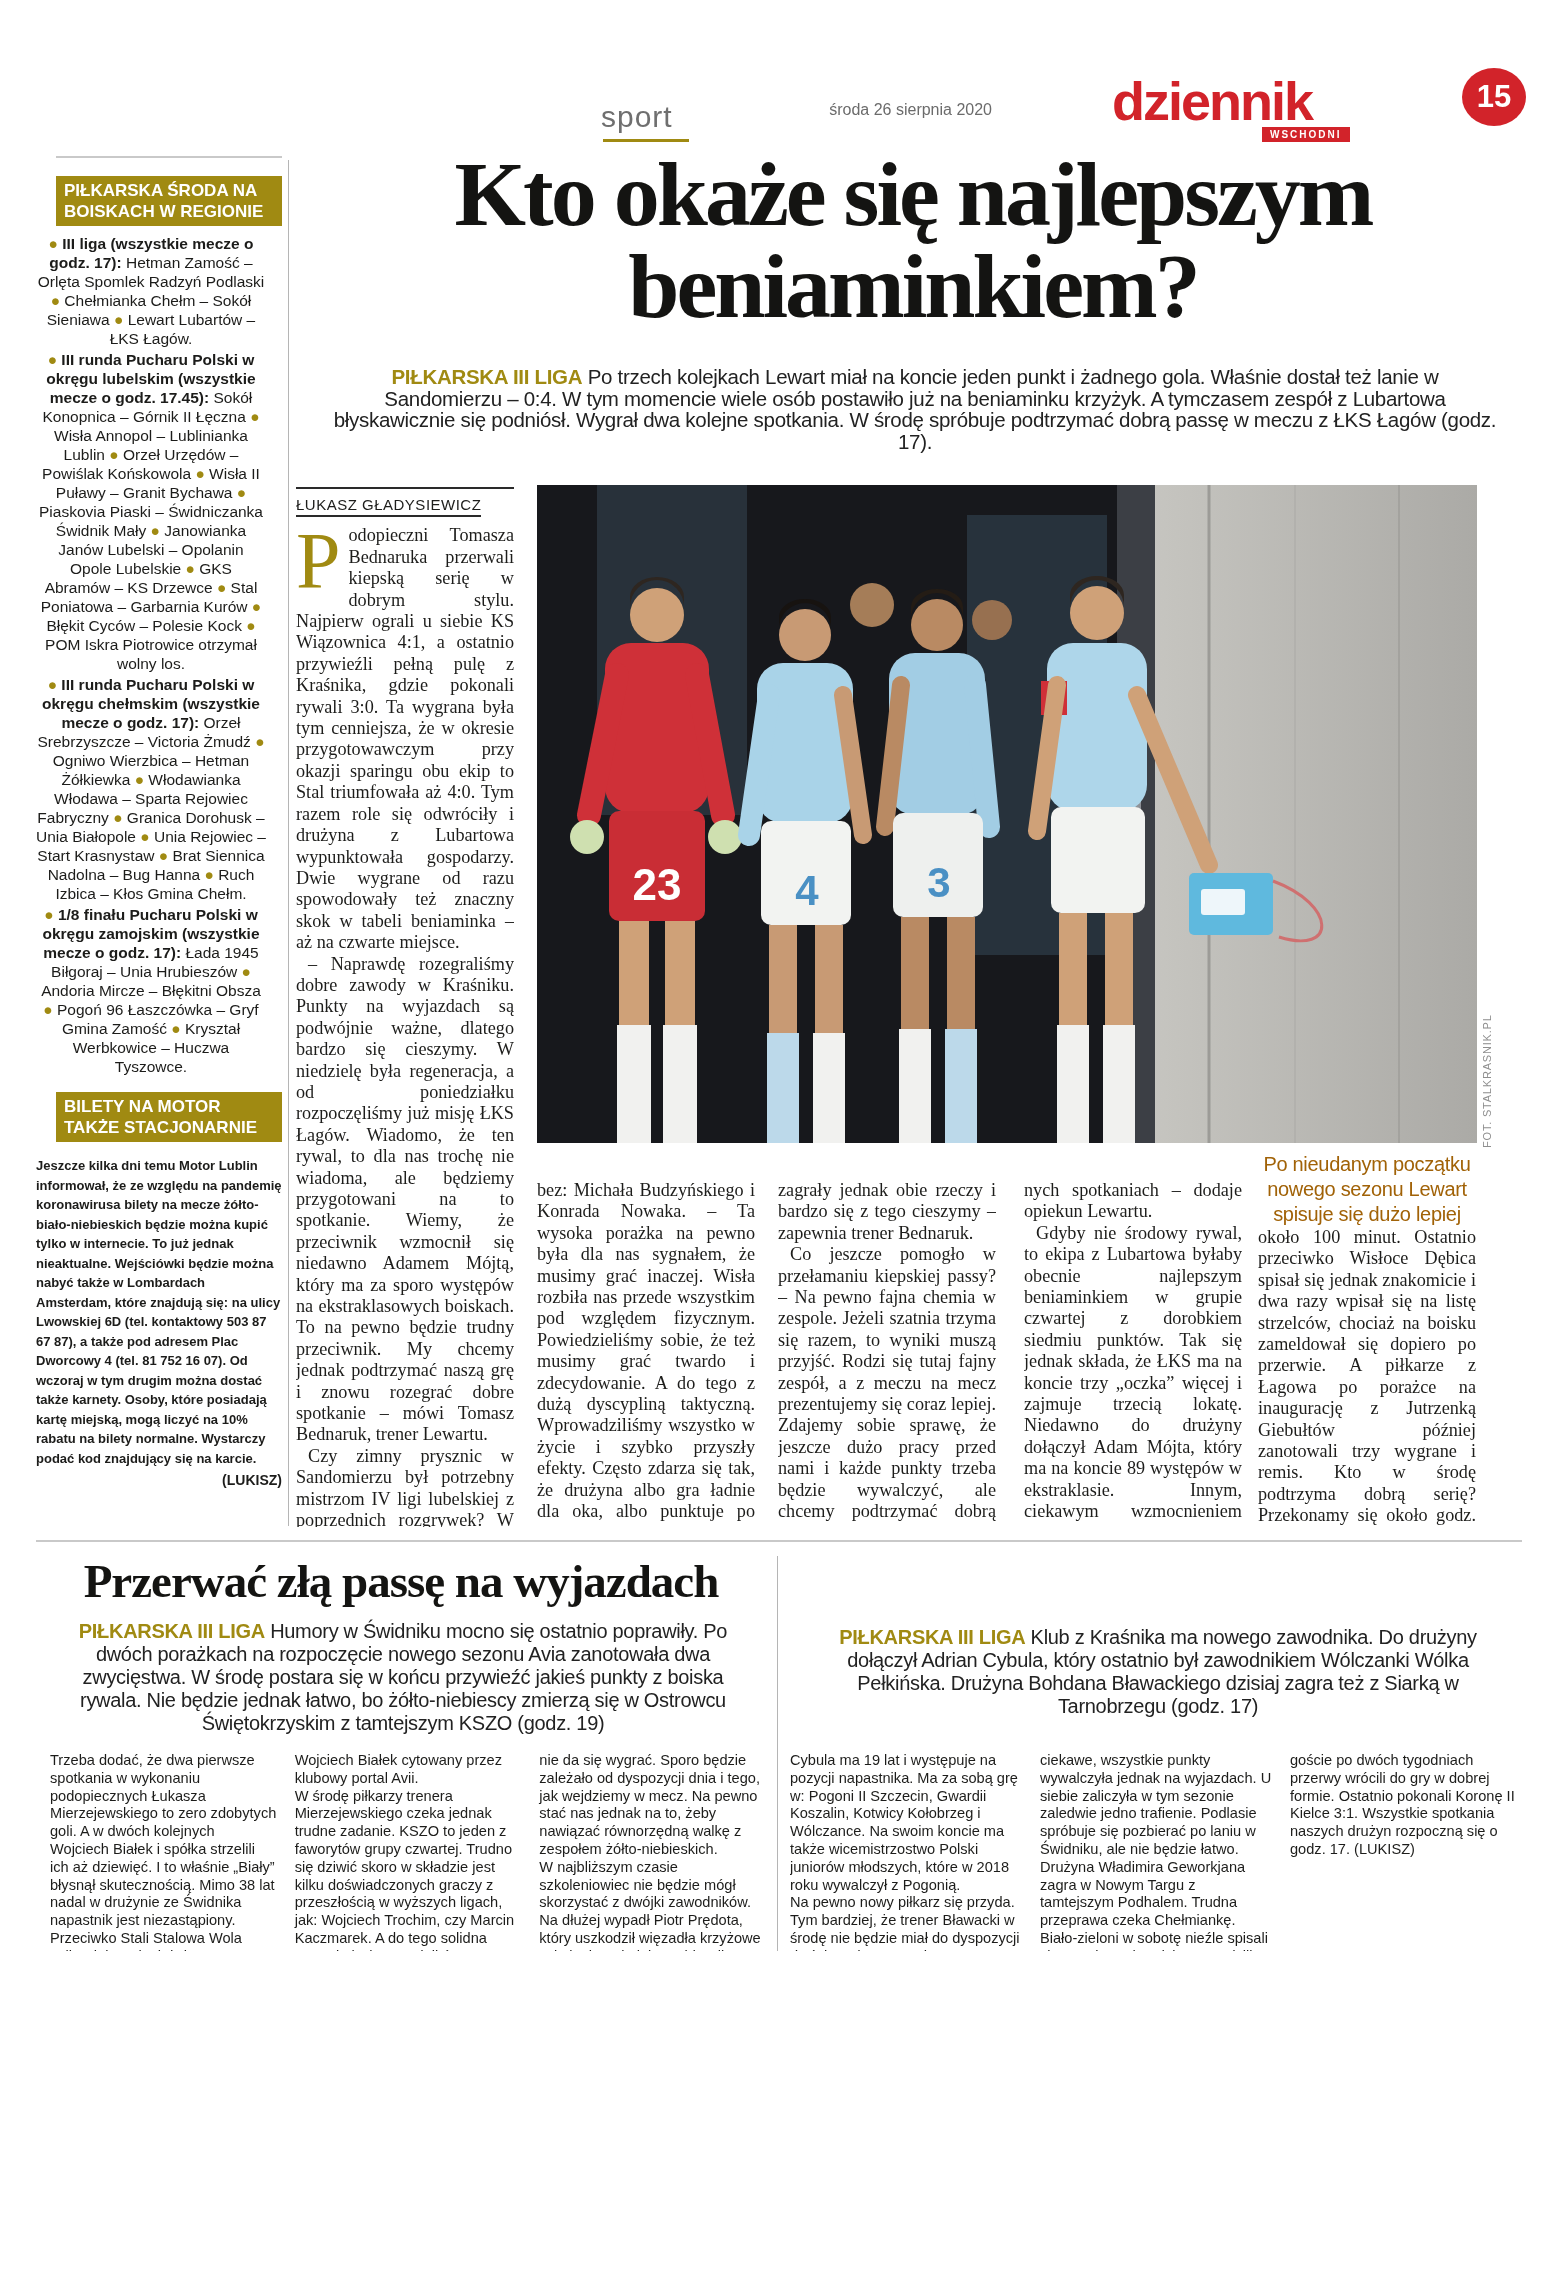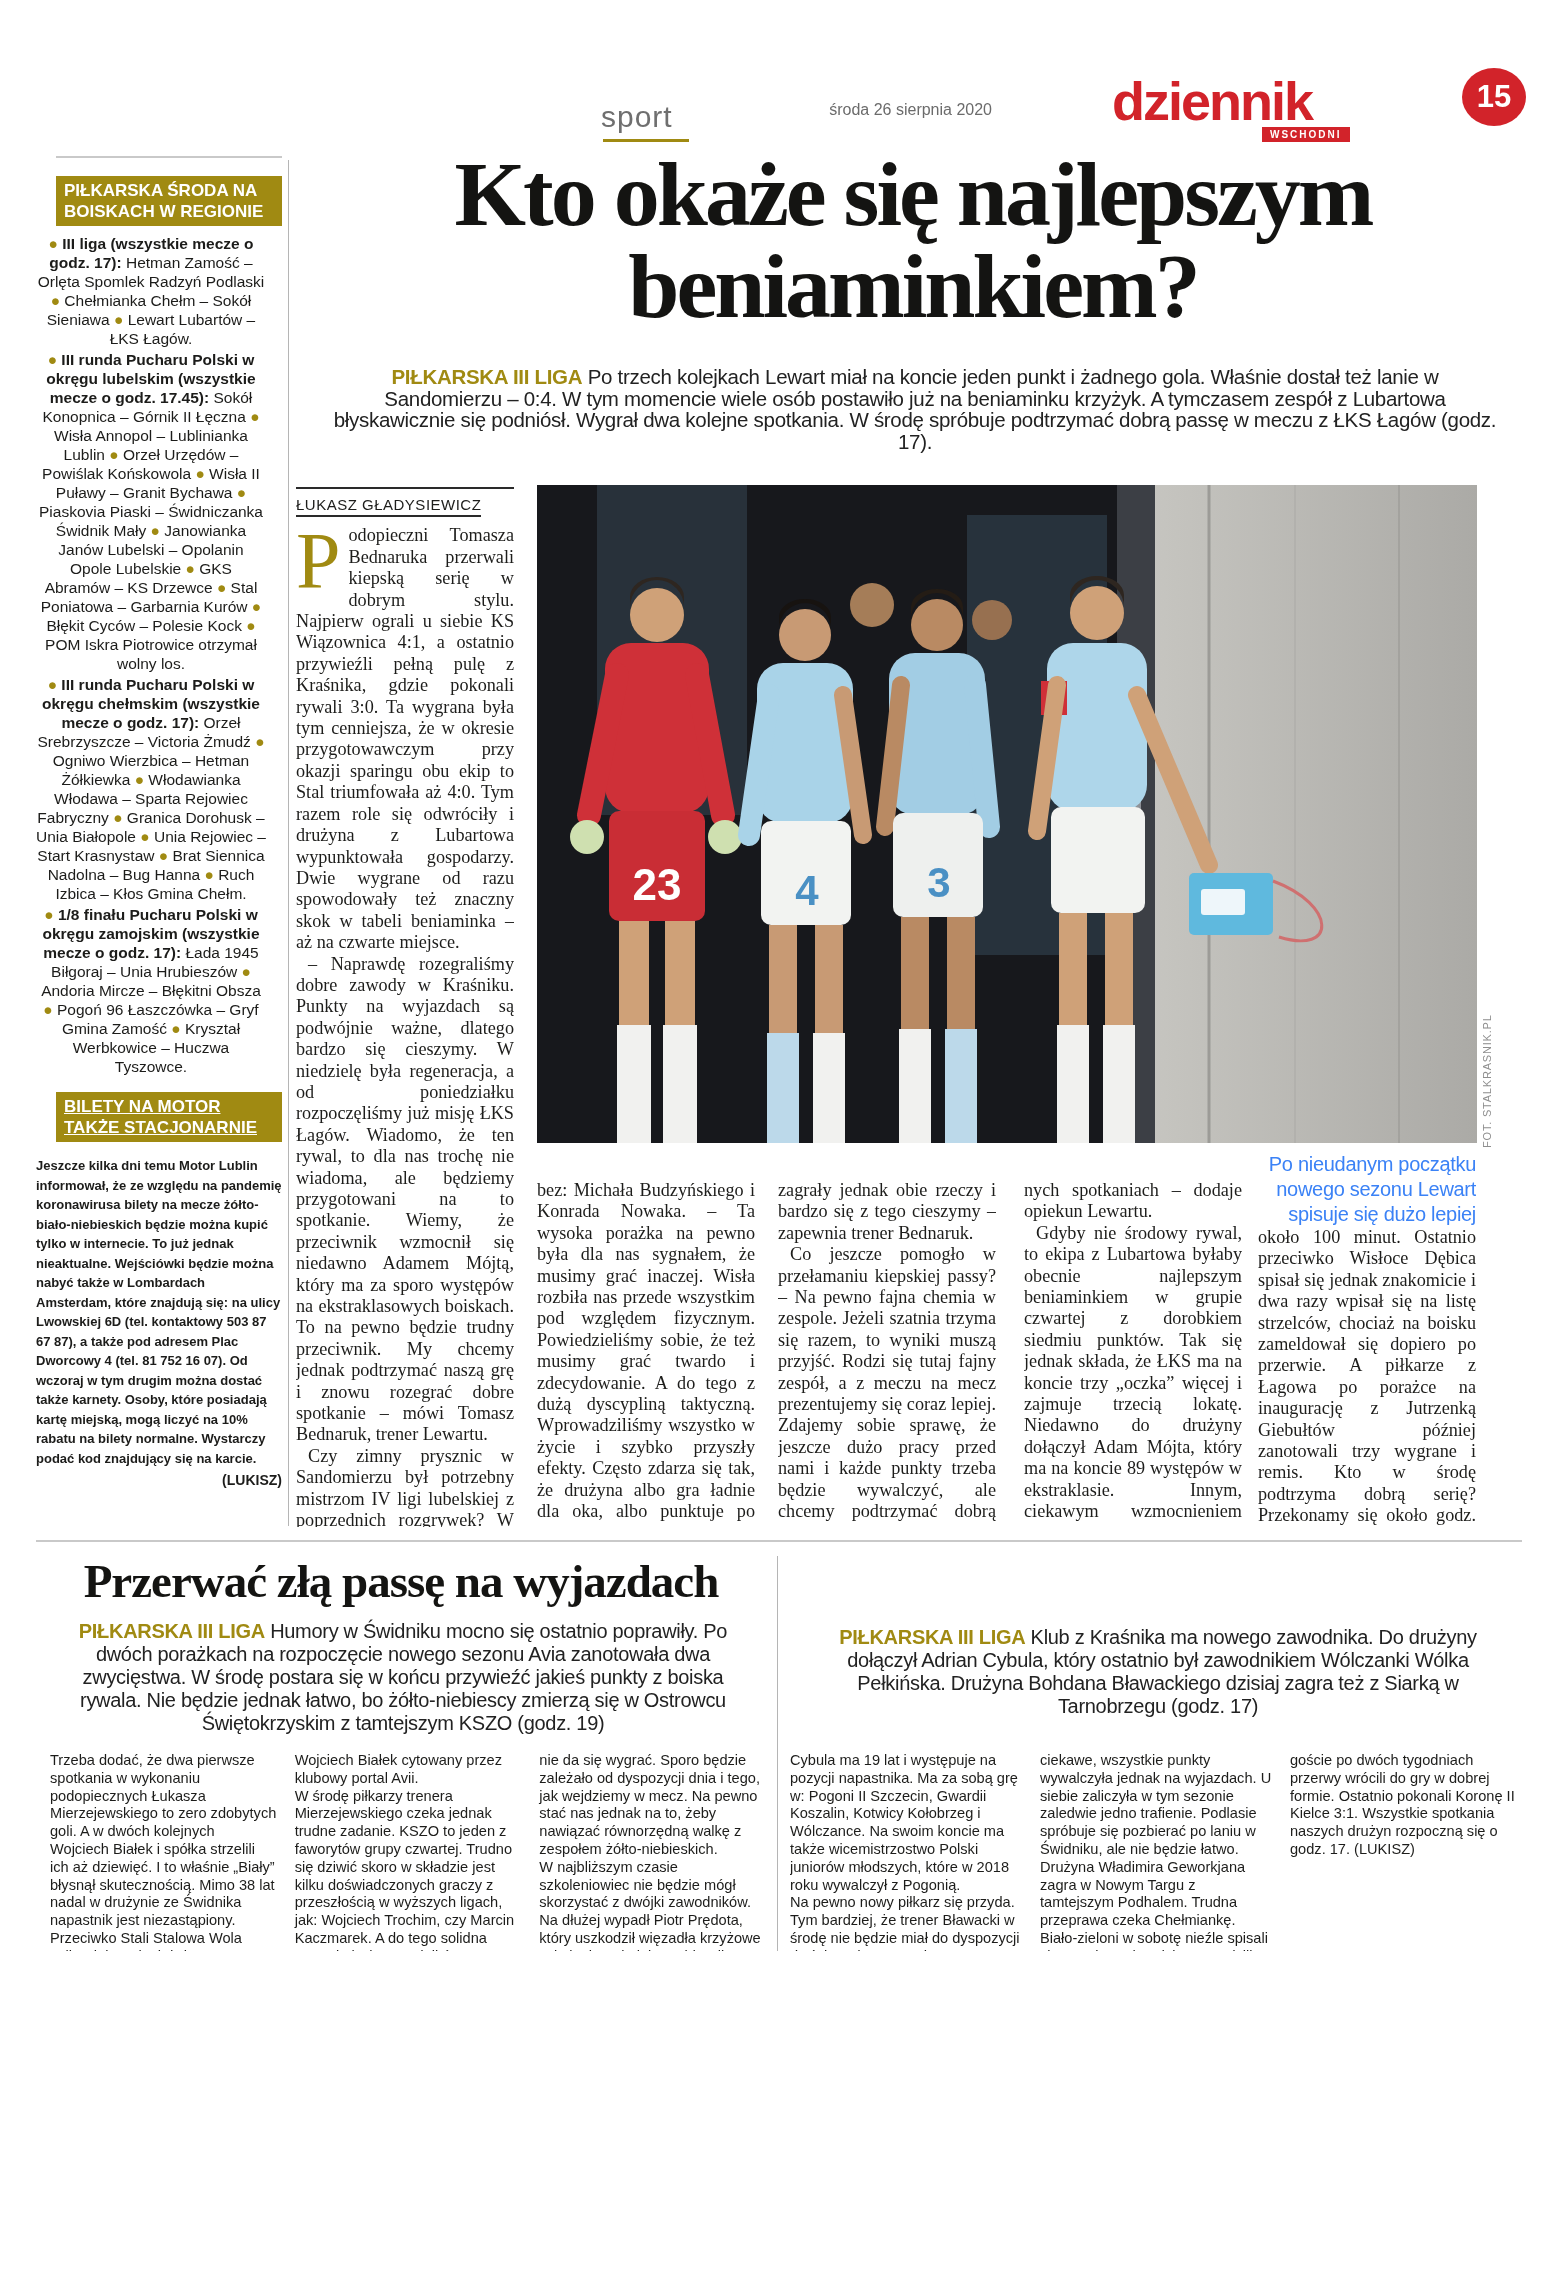--- a/index.html
+++ b/index.html
@@ -40,21 +40,21 @@
   #mcol2{left:537px;top:1180px;height:346px;}
   #mcol3{left:778px;top:1180px;height:346px;}
   #mcol4{left:1018px;top:1180px;height:346px;margin-left:6px;}
   #mcol5{left:1258px;top:1152px;height:374px;}
   .byline{border-top:2px solid #2a2a2a;padding-top:5px;margin-bottom:10px;
           font-family:"Liberation Sans",sans-serif;font-size:15px;letter-spacing:0.5px;}
   .byline span{border-bottom:2px solid #2a2a2a;padding-bottom:2px;}
   .dropcap{float:left;color:#a08a12;font-family:"Liberation Serif",serif;
            font-size:80px;line-height:64px;margin:4px 8px 0 0;}
   .photo-caption{font-family:"Liberation Sans",sans-serif;font-size:20px;line-height:25px;
-                 color:#3b82f6;letter-spacing:-0.3px;text-align:right;margin:0 0 20px 0;}
+                 color:#a16207;letter-spacing:-0.3px;text-align:center;margin:0 0 20px 0;}
   .photo-wrap{position:absolute;left:537px;top:485px;width:940px;height:658px;background:#25272c;}
   .photo-credit{position:absolute;left:1481px;top:978px;height:170px;
                 writing-mode:vertical-rl;transform:rotate(180deg);
                 font-size:11px;color:#8e8e8e;letter-spacing:0.8px;}
   
   .bottom-rule{position:absolute;left:36px;top:1540px;width:1486px;height:2px;background:#c9c9c9;}
   .v-rule-bottom{position:absolute;left:777px;top:1556px;width:1px;height:725px;background:#b5b5b5;}
   .b-title{position:absolute;top:1556px;text-align:center;font-family:"Liberation Serif",serif;
            font-weight:bold;color:#141412;font-size:47px;line-height:50px;letter-spacing:-1px;}
   #b-title-left{left:36px;width:730px;text-align:center;}
@@ -84,21 +84,21 @@
   <div class="sidebar">
     <hr class="sb-rule">
     <div class="sb-box">
       <span>PIŁKARSKA ŚRODA NA</span><br>
       <span>BOISKACH W REGIONIE</span>
     </div>
     <p class="sb-item"><span class="sb-head bul"><span class="odot">●</span> III liga (wszystkie mecze o godz. 17):</span> <span class="bul">Hetman Zamość – Orlęta Spomlek Radzyń Podlaski <span class="odot">●</span> Chełmianka Chełm – Sokół Sieniawa <span class="odot">●</span> Lewart Lubartów – ŁKS Łagów.</span></p>
     <p class="sb-item"><span class="sb-head bul"><span class="odot">●</span> III runda Pucharu Polski w okręgu lubelskim (wszystkie mecze o godz. 17.45):</span> <span class="bul">Sokół Konopnica – Górnik II Łęczna <span class="odot">●</span> Wisła Annopol – Lublinianka Lublin <span class="odot">●</span> Orzeł Urzędów – Powiślak Końskowola <span class="odot">●</span> Wisła II Puławy – Granit Bychawa <span class="odot">●</span> Piaskovia Piaski – Świdniczanka Świdnik Mały <span class="odot">●</span> Janowianka Janów Lubelski – Opolanin Opole Lubelskie <span class="odot">●</span> GKS Abramów – KS Drzewce <span class="odot">●</span> Stal Poniatowa – Garbarnia Kurów <span class="odot">●</span> Błękit Cyców – Polesie Kock <span class="odot">●</span> POM Iskra Piotrowice otrzymał wolny los.</span></p>
     <p class="sb-item"><span class="sb-head bul"><span class="odot">●</span> III runda Pucharu Polski w okręgu chełmskim (wszystkie mecze o godz. 17):</span> <span class="bul">Orzeł Srebrzyszcze – Victoria Żmudź <span class="odot">●</span> Ogniwo Wierzbica – Hetman Żółkiewka <span class="odot">●</span> Włodawianka Włodawa – Sparta Rejowiec Fabryczny <span class="odot">●</span> Granica Dorohusk – Unia Białopole <span class="odot">●</span> Unia Rejowiec – Start Krasnystaw <span class="odot">●</span> Brat Siennica Nadolna – Bug Hanna <span class="odot">●</span> Ruch Izbica – Kłos Gmina Chełm.</span></p>
     <p class="sb-item"><span class="sb-head bul"><span class="odot">●</span> 1/8 finału Pucharu Polski w okręgu zamojskim (wszystkie mecze o godz. 17):</span> <span class="bul">Łada 1945 Biłgoraj – Unia Hrubieszów <span class="odot">●</span> Andoria Mircze – Błękitni Obsza <span class="odot">●</span> Pogoń 96 Łaszczówka – Gryf Gmina Zamość <span class="odot">●</span> Kryształ Werbkowice – Huczwa Tyszowce.</span></p>
-    <div class="sb-box" style="margin-top:16px;text-decoration:underline;">
+    <div class="sb-box" style="margin-top:16px;">
       <span>BILETY NA MOTOR</span><br>
       <span>TAKŻE STACJONARNIE</span>
     </div>
     <p class="sb-motor">Jeszcze kilka dni temu Motor Lublin informował, że ze względu na pandemię koronawirusa bilety na mecze żółto-biało-niebieskich będzie można kupić tylko w internecie. To już jednak nieaktualne. Wejściówki będzie można nabyć także w Lombardach Amsterdam, które znajdują się: na ulicy Lwowskiej 6D (tel. kontaktowy 503 87 67 87), a także pod adresem Plac Dworcowy 4 (tel. 81 752 16 07). Od wczoraj w tym drugim można dostać także karnety. Osoby, które posiadają kartę miejską, mogą liczyć na 10% rabatu na bilety normalne. Wystarczy podać kod znajdujący się na karcie.</p>
     <div class="sb-sign">(LUKISZ)</div>
   </div>
   <div class="v-rule-main"></div>
 
   <div class="headline">
     <span style="display:block">Kto okaże się najlepszym</span>

